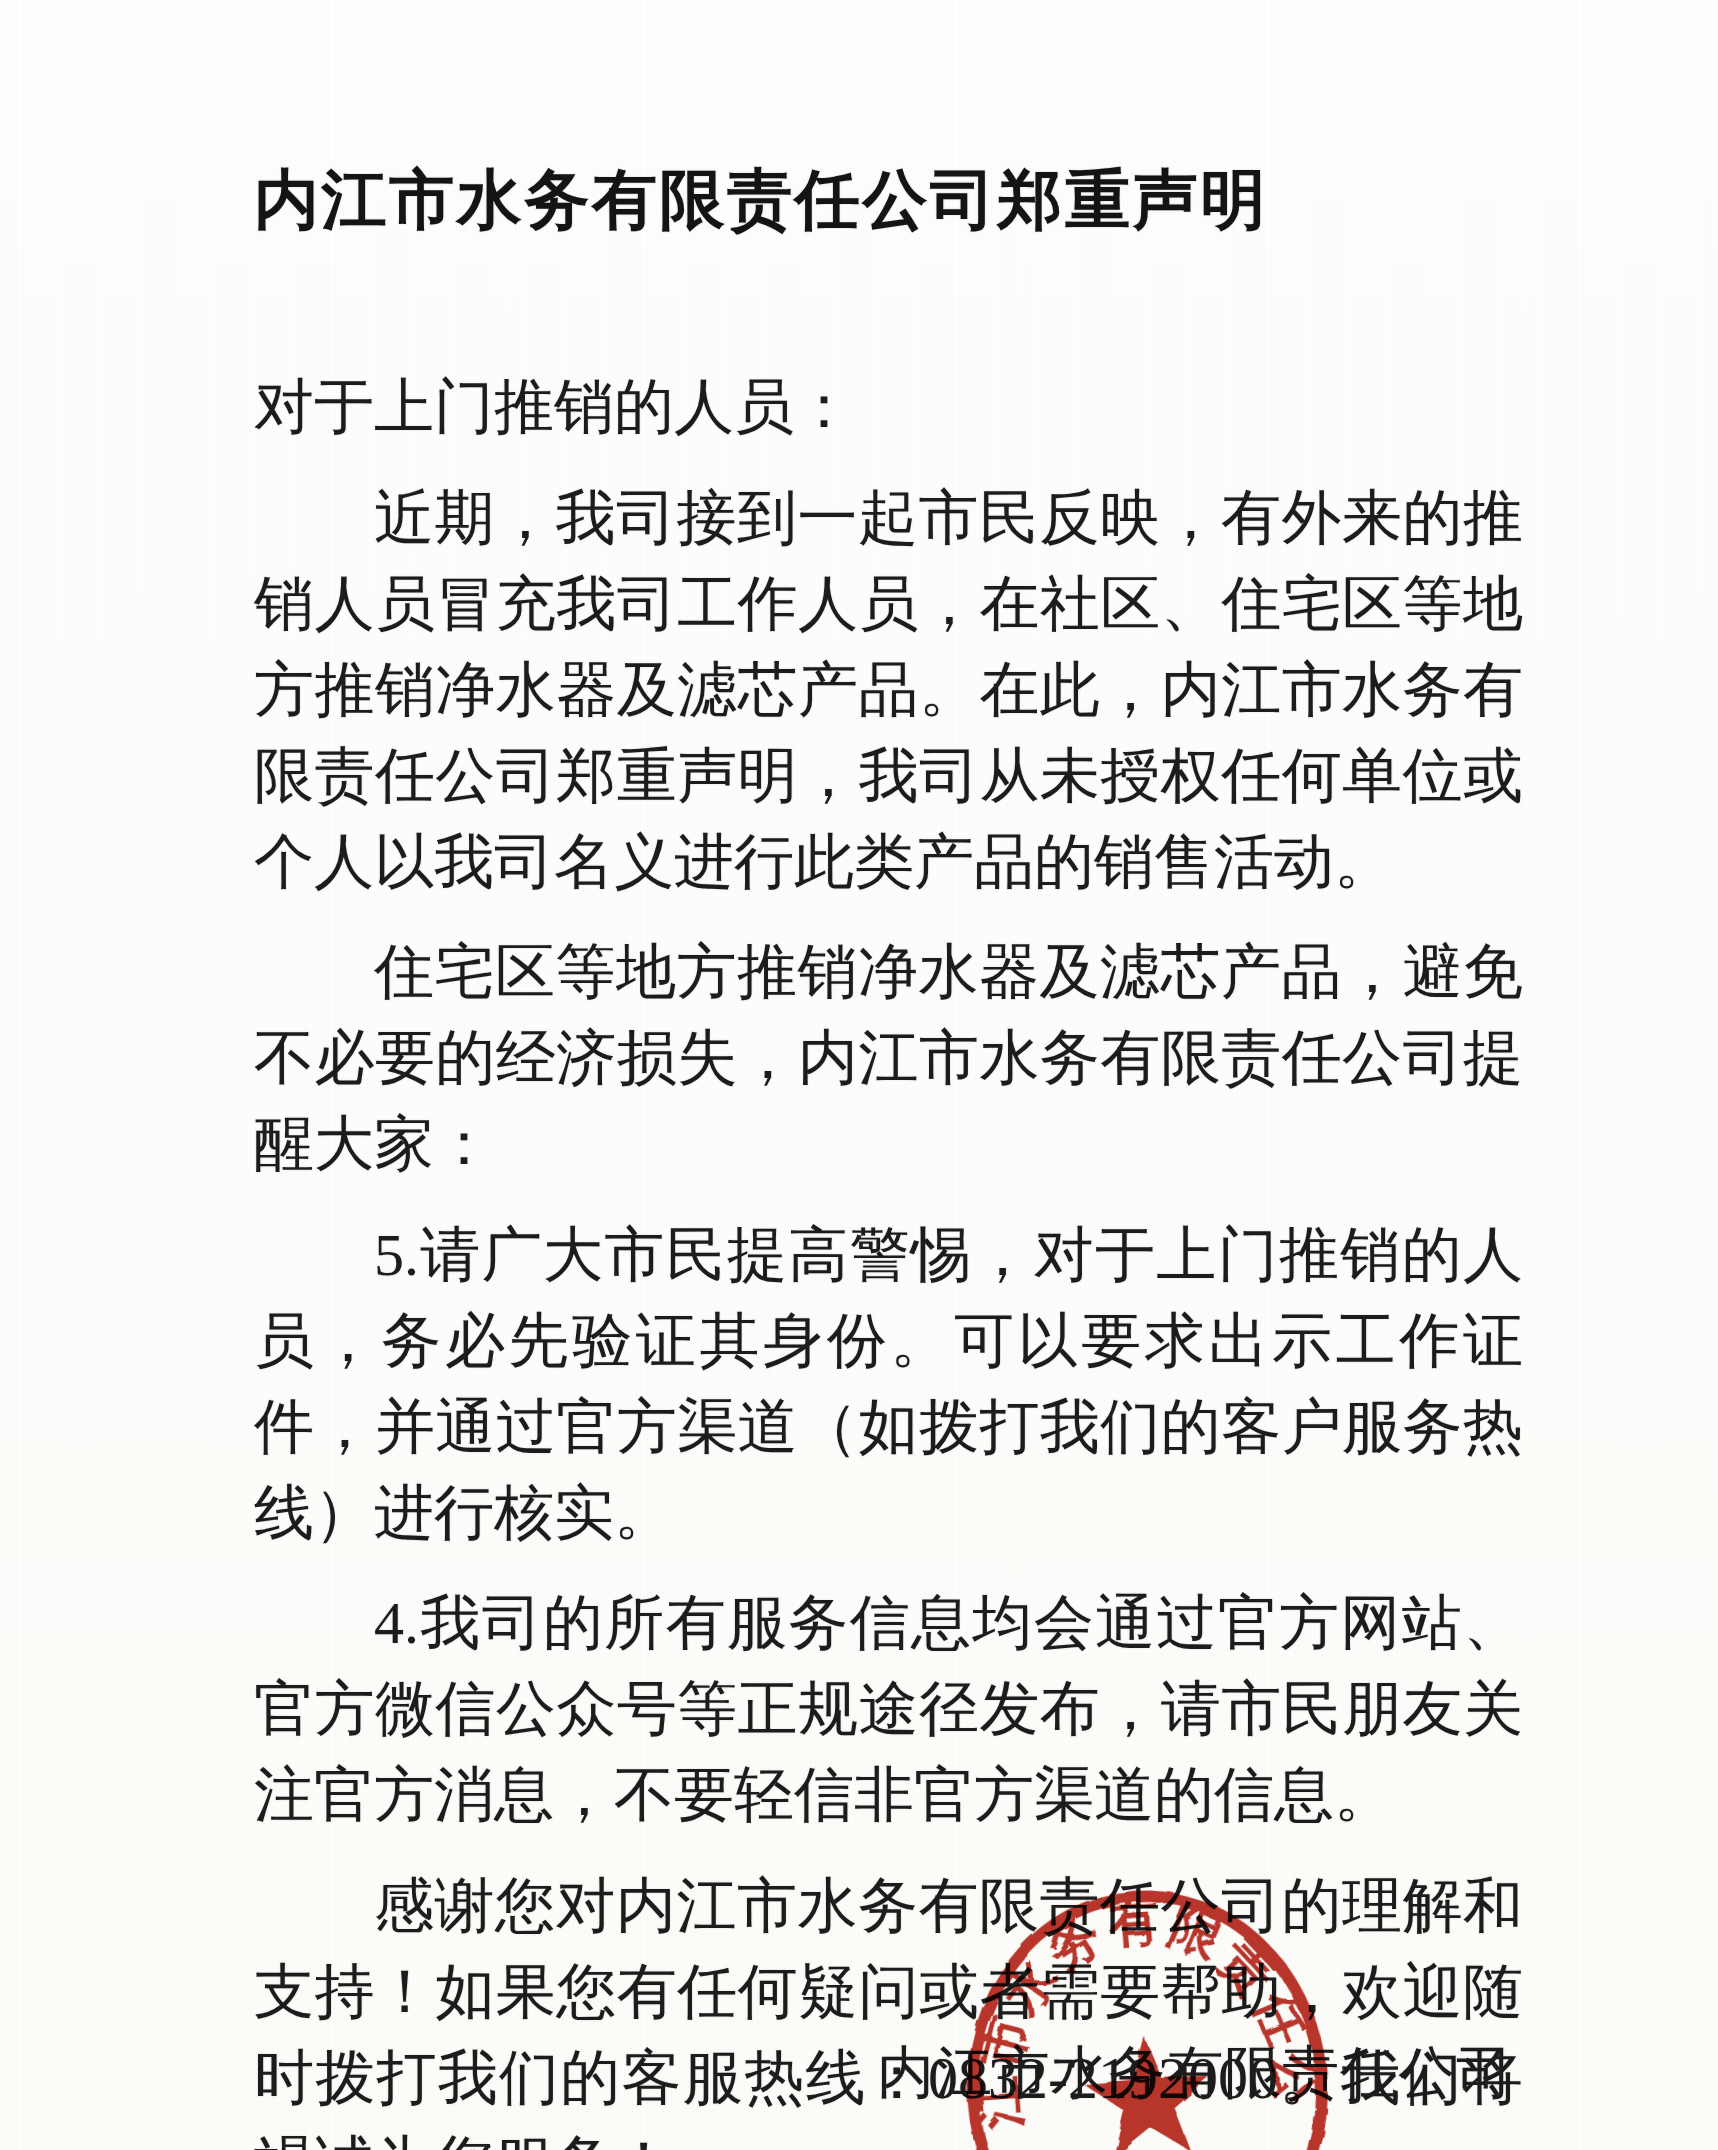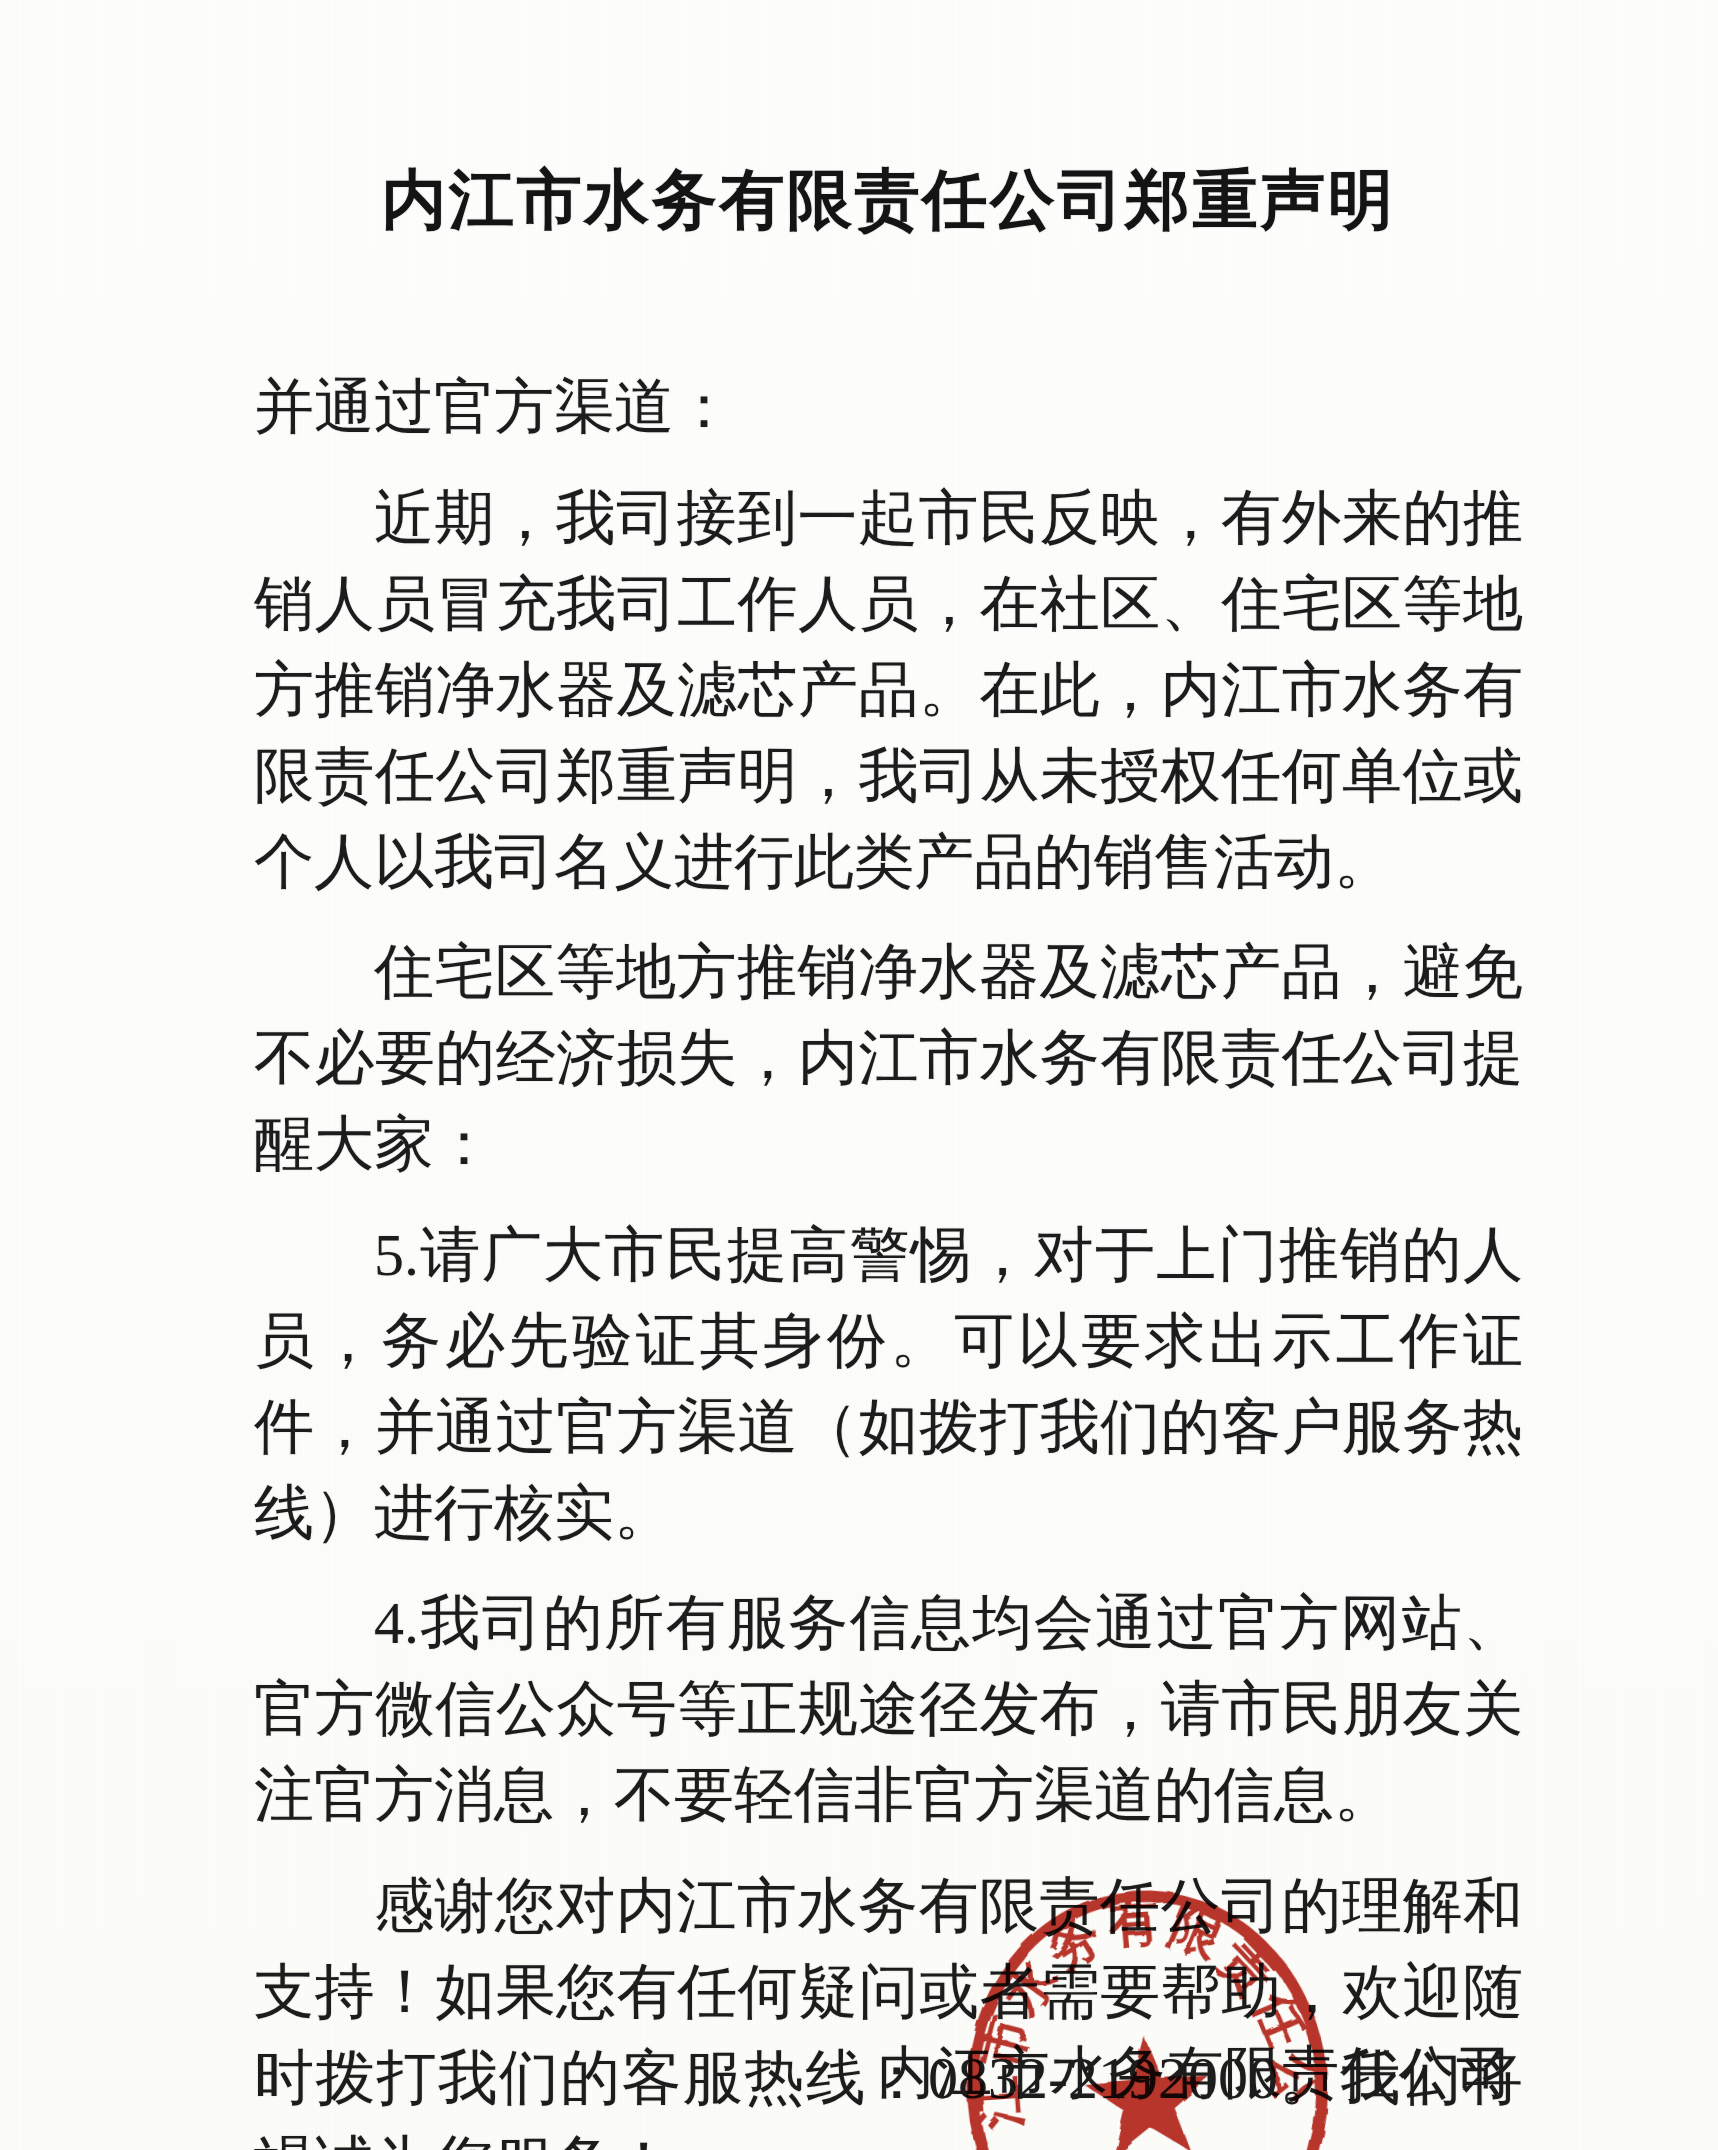--- a/index.html
+++ b/index.html
@@ -21,21 +21,21 @@
     left: 254px;
     top: 155px;
     width: 1269px;
   }
   .title {
     margin: 0 0 119px 0;
     font-size: 65px;
     line-height: 90px;
     font-weight: 700;
     letter-spacing: 2.6px;
-    text-align: center;
+    text-align: left;
     color: #141414;
     text-shadow: 0 0 1.7px rgba(20,20,20,0.25);
   }
   .body-text p {
     margin: 24.5px 0 0 0;
     font-size: 60px;
     line-height: 86px;
     text-align: justify;
     text-indent: 120px;
     text-shadow: 0 0 1.7px rgba(40,40,40,0.22);
@@ -75,21 +75,21 @@
 </style>
 </head>
 <body>
 
 <div class="page">
 
   <div class="doc">
     <h1 class="title">内江市水务有限责任公司郑重声明</h1>
 
     <div class="body-text">
-      <p class="salutation">并通过官方渠道：</p>
+      <p class="salutation">对于上门推销的人员：</p>
       <p>近期，我司接到一起市民反映，有外来的推销人员冒充我司工作人员，在社区、住宅区等地方推销净水器及滤芯产品。在此，内江市水务有限责任公司郑重声明，我司从未授权任何单位或个人以我司名义进行此类产品的销售活动。</p>
       <p>住宅区等地方推销净水器及滤芯产品，避免不必要的经济损失，内江市水务有限责任公司提醒大家：</p>
       <p>5.请广大市民提高警惕，对于上门推销的人员，务必先验证其身份。可以要求出示工作证件，并通过官方渠道（如拨打我们的客户服务热线）进行核实。</p>
       <p>4.我司的所有服务信息均会通过官方网站、官方微信公众号等正规途径发布，请市民朋友关注官方消息，不要轻信非官方渠道的信息。</p>
       <p>感谢您对内江市水务有限责任公司的理解和支持！如果您有任何疑问或者需要帮助，欢迎随时拨打我们的客服热线：0832-2192000。我们将竭诚为您服务！</p>
     </div>
   </div>
 
   <div class="signature-line">内江市水务有限责任公司</div>
 

